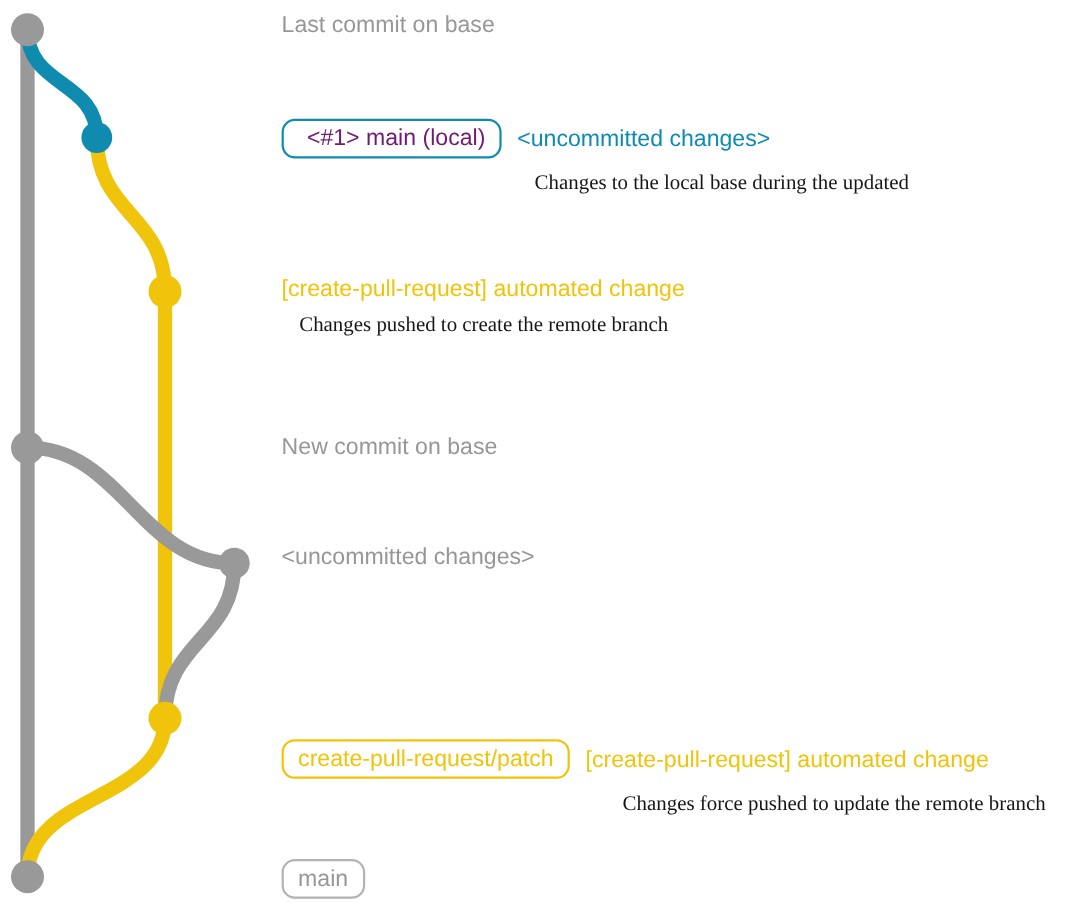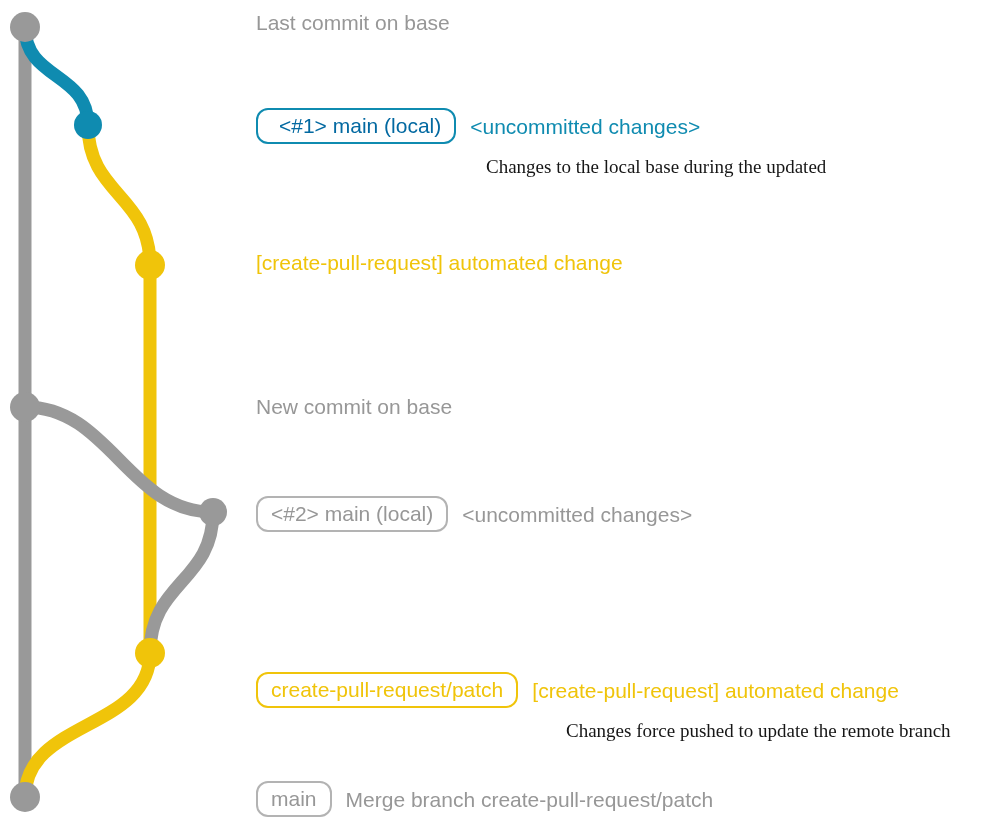--- a/index.html
+++ b/index.html
@@ -43,21 +43,21 @@
     border-radius: 12px;
     padding: 5px 13px 6px 13px;
     font-size: 21px;
     line-height: 1;
     color: #8c8c8c;
     background: #ffffff;
     white-space: nowrap;
   }
   .chip.teal {
     border-color: #0f8bb0;
-    color: #0369a1;
+    color: #701a75;
     padding-left: 21px;
   }
   .chip.yellow {
     border-color: #f0c40a;
     color: #f0c40a;
   }
   .chip.gray {
     border-color: #b3b3b3;
     color: #979797;
   }
@@ -116,40 +116,39 @@
         <div class="row-main">
           <span class="chip teal">&lt;#1&gt; main (local)</span>
           <span class="subject teal">&lt;uncommitted changes&gt;</span>
         </div>
         <div class="desc" style="margin-left: 230px;">Changes to the local base during the updated</div>
       </div>
       <div class="row" style="left: 256px; top: 252px;">
         <div class="row-main">
           <span class="subject yellow">[create-pull-request] automated change</span>
         </div>
+        <div class="desc" style="margin-left: 16px;">Changes pushed to create the remote branch</div>
       </div>
       <div class="row" style="left: 256px; top: 396px;">
         <div class="row-main">
           <span class="subject gray">New commit on base</span>
         </div>
       </div>
       <div class="row" style="left: 256px; top: 496px;">
         <div class="row-main">
-          <span class="chip gray">&lt;#2&gt; main (local)</span>
           <span class="subject gray">&lt;uncommitted changes&gt;</span>
         </div>
       </div>
       <div class="row" style="left: 256px; top: 672px;">
         <div class="row-main">
           <span class="chip yellow">create-pull-request/patch</span>
           <span class="subject yellow">[create-pull-request] automated change</span>
         </div>
         <div class="desc" style="margin-left: 310px;">Changes force pushed to update the remote branch</div>
       </div>
       <div class="row" style="left: 256px; top: 781px;">
         <div class="row-main">
           <span class="chip gray">main</span>
-          <span class="subject gray">Merge branch create-pull-request/patch</span>
         </div>
       </div>
     </div>
 
 </div>
 
 </body></html>

